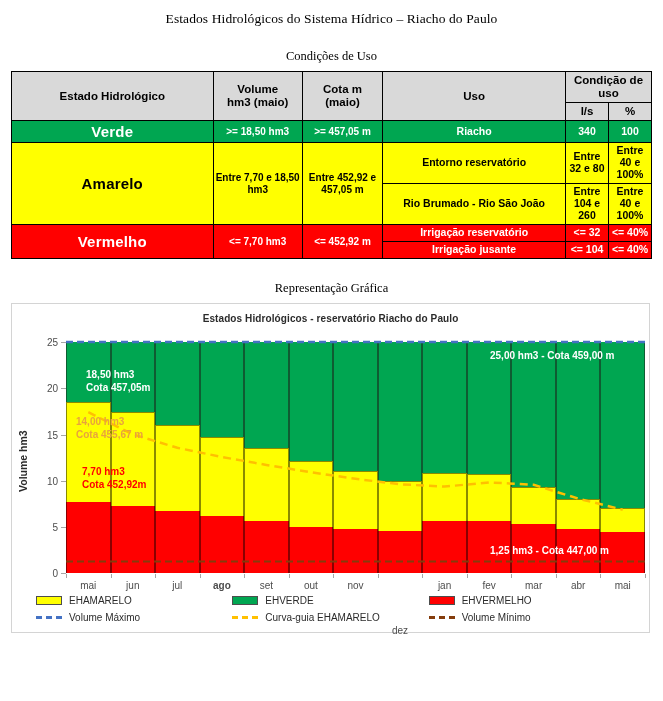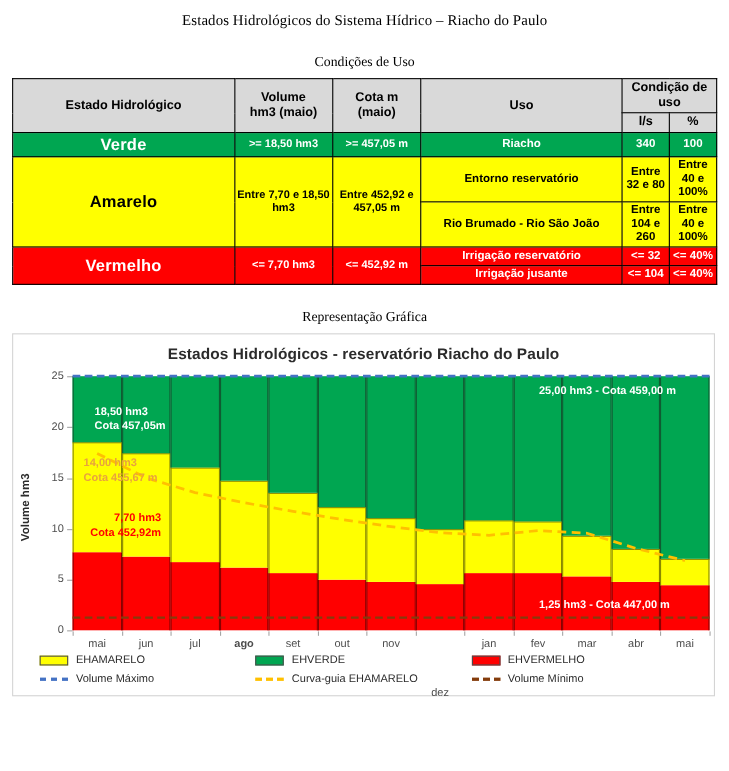--- a/index.html
+++ b/index.html
@@ -48,21 +48,21 @@
   .h-state{font-size:12.5px;}
   .cell-sm{font-size:10px;}
 
   
   .chart-card{
     margin:0 11px;width:639px;height:330px;
     border:1px solid #d4d4d4;background:#fff;
     box-sizing:border-box;position:relative;
   }
   .chart-title{
-    text-align:center;font-size:14px;font-weight:bold;color:#2b2b2b;
+    text-align:center;font-size:10px;font-weight:bold;color:#2b2b2b;
     padding-top:9px;letter-spacing:.1px;
   }
   .plot-area{
     position:absolute;left:0;top:0;width:637px;height:328px;
   }
   .axis-label-y{
     position:absolute;left:5px;top:455px;
     transform:rotate(-90deg);transform-origin:left top;
     font-size:10.5px;font-weight:bold;color:#2b2b2b;white-space:nowrap;
   }
@@ -264,21 +264,21 @@
           <path d="M76.3,108.2 L120.8,130.4 L165.3,143.8 L209.9,153.0 L254.4,160.9 L299.0,168.3 L343.5,174.8 L388.0,180.3 L432.6,182.6 L477.1,178.4 L521.7,180.8 L566.2,194.6 L610.7,205.7" fill="none" stroke="#FFC000" stroke-width="2.5" stroke-dasharray="8,5"></path>
         </svg>
         <div class="ann white" style="left: 74px; top: 65px;">
           <div>18,50  hm3</div>
           <div>Cota 457,05m</div>
         </div>
         <div class="ann gold" style="left: 64px; top: 112px;">
           <div>14,00  hm3</div>
           <div>Cota 455,67 m</div>
         </div>
-        <div class="ann red" style="left: 70px; top: 162px; text-align: right;">
+        <div class="ann red" style="left: 70px; top: 162px;">
           <div>7,70  hm3</div>
           <div>Cota 452,92m</div>
         </div>
         <div class="ann white" style="left: 478px; top: 46px;">
           <div>25,00 hm3 - Cota 459,00 m</div>
         </div>
         <div class="ann white" style="left: 478px; top: 241px;">
           <div>1,25 hm3 - Cota 447,00 m</div>
         </div>
       </div>

